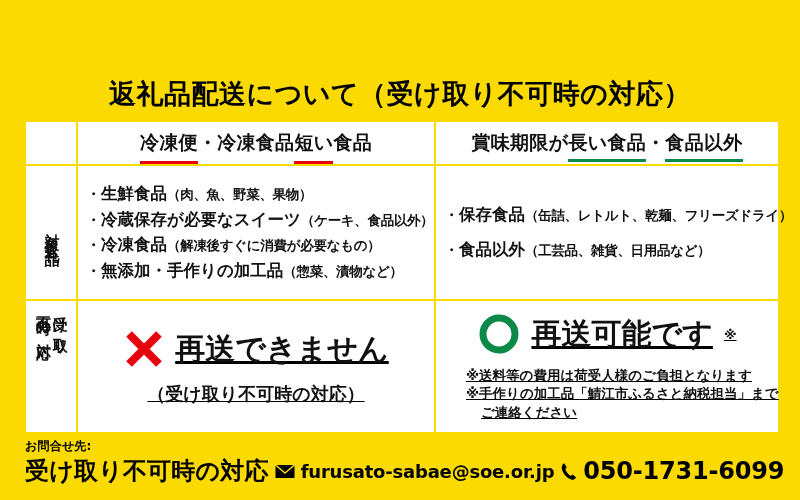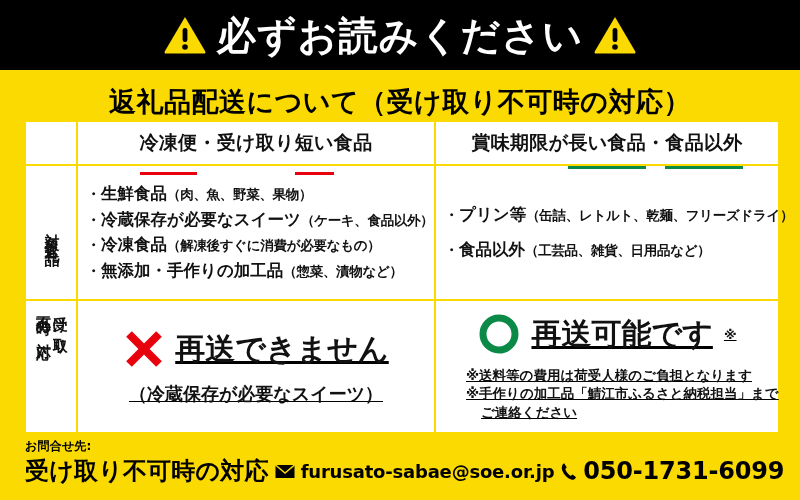--- a/index.html
+++ b/index.html
@@ -28,21 +28,21 @@
     font-size: 39px;
     font-weight: bold;
     letter-spacing: 1px;
     line-height: 1;
     white-space: nowrap;
   }
   .warn-tri { width: 44px; height: 40px; flex: 0 0 auto; display:block; }
 
   
   .subtitle-band {
-    position: absolute; left: 0; top: 78px;
+    position: absolute; left: 0; top: 70px;
     width: 800px; height: 48px;
     background: #fada00;
     display: flex; align-items: center; justify-content: center;
   }
   .subtitle-text {
     color: #000000;
     font-size: 27px;
     font-weight: bold;
     letter-spacing: 0.5px;
     white-space: nowrap;
@@ -79,22 +79,22 @@
 
   
   .colhead {
     text-align: center;
     font-size: 19px;
     font-weight: bold;
     color: #111111;
     white-space: nowrap;
     letter-spacing: 0.3px;
   }
-  .u-red   { border-bottom: 3px solid #e8000d; padding-bottom: 19px; }
-  .u-green { border-bottom: 3px solid #0a8a46; padding-bottom: 13px; }
+  .u-red   { border-bottom: 3px solid #e8000d; padding-bottom: 8px; }
+  .u-green { border-bottom: 3px solid #0a8a46; padding-bottom: 6px; }
 
   
   .vlabel-cell { padding: 4px 0; }
   .vlabel {
     display: flex;
     flex-direction: row-reverse;
     justify-content: center;
     align-items: flex-start;
     gap: 1px;
     height: 100%;
@@ -177,45 +177,32 @@
   .footer-email { font-size: 18px; font-weight: bold; color: #000000; letter-spacing: -0.2px; }
   .footer-tel { font-size: 24px; font-weight: bold; color: #000000; letter-spacing: -0.2px; }
   .ico-mail { width: 20px; height: 15px; flex: 0 0 auto; }
   .ico-phone { width: 17px; height: 19px; flex: 0 0 auto; }
 </style>
 </head>
 <body>
 
 <div id="page">
 
-  <div class="header-band">
-    <svg class="warn-tri" viewBox="0 0 44 40">
-      <path d="M22 2 L42 36 Q43.5 38.6 40.5 38.6 L3.5 38.6 Q0.5 38.6 2 36 Z" fill="#fada00"></path>
-      <rect x="19.6" y="13" width="4.8" height="14" rx="2.2" fill="#000000"></rect>
-      <circle cx="22" cy="32" r="2.8" fill="#000000"></circle>
-    </svg>
-    <div class="header-title">必ずお読みください</div>
-    <svg class="warn-tri" viewBox="0 0 44 40">
-      <path d="M22 2 L42 36 Q43.5 38.6 40.5 38.6 L3.5 38.6 Q0.5 38.6 2 36 Z" fill="#fada00"></path>
-      <rect x="19.6" y="13" width="4.8" height="14" rx="2.2" fill="#000000"></rect>
-      <circle cx="22" cy="32" r="2.8" fill="#000000"></circle>
-    </svg>
-  </div>
 
   <div class="subtitle-band">
     <div class="subtitle-text">返礼品配送について（受け取り不可時の対応）</div>
   </div>
 
   <div class="table-wrap">
     <table class="tbl">
       <tbody>
           <tr class="row-head">
         <td class="col-label cell-blank"></td>
         <td class="col-left colhead">
-          <span class="u-red">冷凍便</span><span>・受け取り</span><span class="u-red">短い</span><span>食品</span>
+          <span class="u-red">冷凍便</span><span>・冷凍食品</span><span class="u-red">短い</span><span>食品</span>
         </td>
         <td class="col-right colhead">
           <span>賞味期限が</span><span class="u-green">長い食品</span><span>・</span><span class="u-green">食品以外</span>
         </td>
       </tr>
 
       <tr class="row-items">
         <td class="col-label vlabel-cell">
           <div class="vlabel single">
             <div class="vcol">対象返礼品</div>
@@ -230,21 +217,21 @@
           </div>
           <div class="bullet">
             <span class="dot">・</span><span>冷凍食品</span><span class="paren">（解凍後すぐに消費が必要なもの）</span>
           </div>
           <div class="bullet">
             <span class="dot">・</span><span>無添加・手作りの加工品</span><span class="paren">（惣菜、漬物など）</span>
           </div>
         </td>
         <td class="col-right bullets">
           <div class="bullet" style="margin:18px 0;">
-            <span class="dot">・</span><span>プリン等</span><span class="paren">（缶詰、レトルト、乾麺、フリーズドライ）</span>
+            <span class="dot">・</span><span>保存食品</span><span class="paren">（缶詰、レトルト、乾麺、フリーズドライ）</span>
           </div>
           <div class="bullet" style="margin:18px 0;">
             <span class="dot">・</span><span>食品以外</span><span class="paren">（工芸品、雑貨、日用品など）</span>
           </div>
         </td>
       </tr>
 
       <tr class="row-resend">
         <td class="col-label vlabel-cell">
           <div class="vlabel">
@@ -253,21 +240,21 @@
           </div>
         </td>
         <td class="col-left resend-cell">
           <div class="resend-line">
             <svg class="mark-x" viewBox="0 0 42 42">
               <line x1="6" y1="6" x2="36" y2="36" stroke="#e8000d" stroke-width="8" stroke-linecap="butt"></line>
               <line x1="36" y1="6" x2="6" y2="36" stroke="#e8000d" stroke-width="8" stroke-linecap="butt"></line>
             </svg>
             <span class="resend-big">再送できません</span>
           </div>
-          <div class="resend-sub">（冷蔵保存が必要なスイーツ）</div>
+          <div class="resend-sub">（受け取り不可時の対応）</div>
         </td>
         <td class="col-right resend-cell">
           <div class="resend-line">
             <svg class="mark-o" viewBox="0 0 44 44">
               <circle cx="22" cy="22" r="16" fill="none" stroke="#0a8a46" stroke-width="7"></circle>
             </svg>
             <span class="resend-big">再送可能です</span>
                 <span class="resend-sup">※</span>
           </div>
           <div class="notes">

